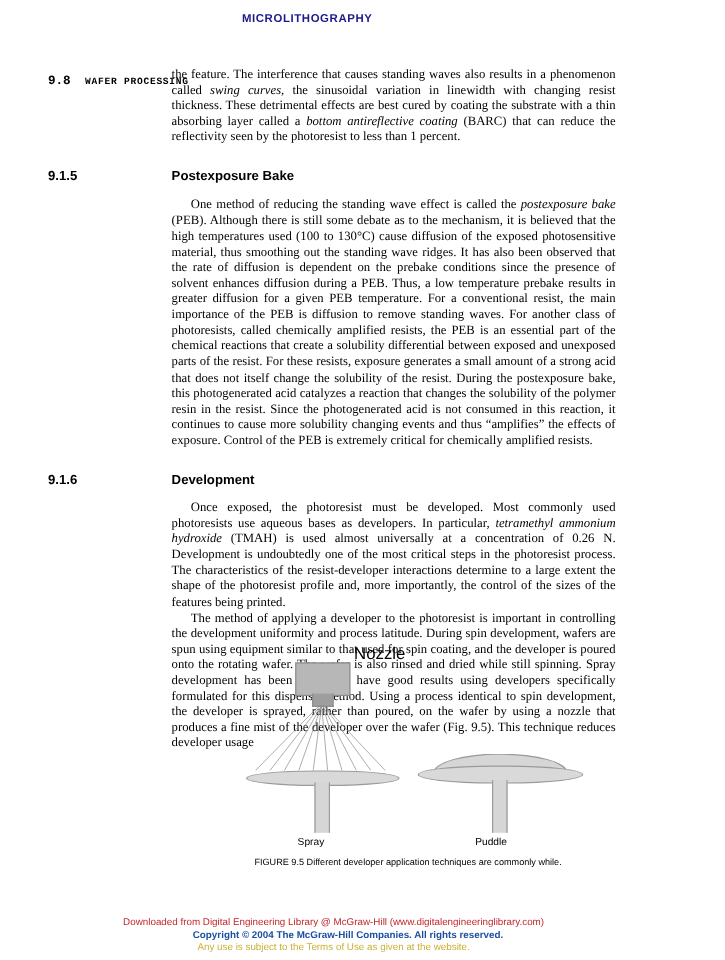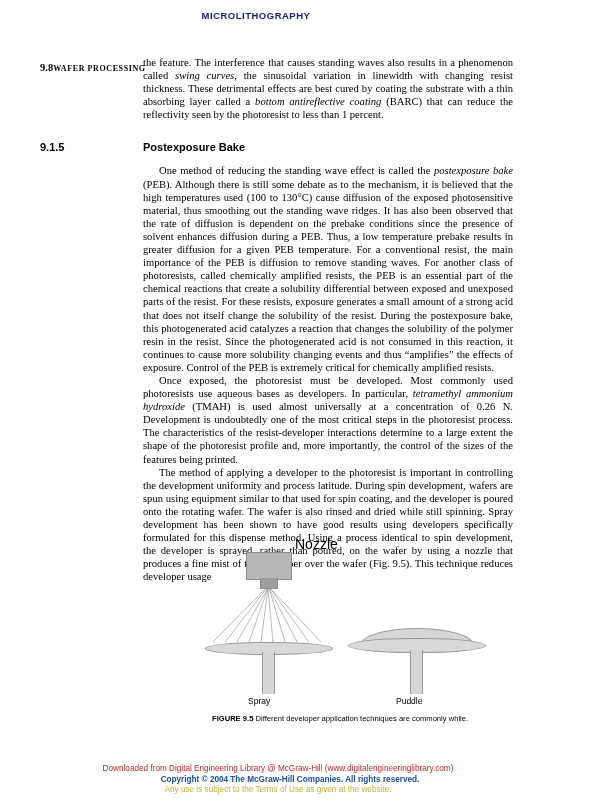--- a/index.html
+++ b/index.html
@@ -30,25 +30,25 @@
     font-weight: bold;
     font-size: 9.5px;
     letter-spacing: 0.5px;
     color: #1a1a8c;
   }
   .folio-row {
     position: absolute;
     top: 36px;
     left: 40px;
     width: 520px;
-    font-family: Liberation Serif, serif;
+    font-family: Liberation Mono, monospace;
     font-weight: bold;
     display: flex;
     align-items: baseline;
-    gap: 0;
+    gap: 12px;
     text-align: center;
   }
   .folio-num {
     font-size: 10.5px;
   }
   .folio-title {
     font-size: 8px;
     letter-spacing: 0.6px;
     margin-top: 28px;
   }
@@ -185,21 +185,21 @@
   .fig-caption {
     position: absolute;
     left: 212px;
     top: 714px;
     width: 258px;
     font-family: "Liberation Sans", sans-serif;
     font-size: 7.6px;
     line-height: 10px;
     text-align: justify;
   }
-  .fig-caption b { font-weight: bold; }
+  .fig-caption b { font-weight: normal; }
   .footer {
     position: absolute;
     left: 0;
     top: 764px;
     width: 556px;
     text-align: center;
     font-family: "Liberation Sans", sans-serif;
     font-size: 8.2px;
     line-height: 10.6px;
   }
@@ -223,20 +223,24 @@
 
     <p class="para noindent"><span>the feature. The interference that causes standing waves also results in a phenomenon called </span><em>swing curves,</em><span> the sinusoidal variation in linewidth with changing resist thickness. These detrimental effects are best cured by coating the substrate with a thin absorbing layer called a </span><em>bottom antireflective coating</em><span> (BARC) that can reduce the reflectivity seen by the photoresist to less than 1 percent.</span></p>
 
     <div class="sec-head">
       <span class="num">9.1.5</span>
       <span>Postexposure Bake</span>
     </div>
 
     <p class="para"><span>One method of reducing the standing wave effect is called the </span><em>postexposure bake</em><span> (PEB). Although there is still some debate as to the mechanism, it is believed that the high temperatures used (100 to 130°C) cause diffusion of the exposed photosensitive material, thus smoothing out the standing wave ridges. It has also been observed that the rate of diffusion is dependent on the prebake conditions since the presence of solvent enhances diffusion during a PEB. Thus, a low temperature prebake results in greater diffusion for a given PEB temperature. For a conventional resist, the main importance of the PEB is diffusion to remove standing waves. For another class of photoresists, called chemically amplified resists, the PEB is an essential part of the chemical reactions that create a solubility differential between exposed and unexposed parts of the resist. For these resists, exposure generates a small amount of a strong acid that does not itself change the solubility of the resist. During the postexposure bake, this photogenerated acid catalyzes a reaction that changes the solubility of the polymer resin in the resist. Since the photogenerated acid is not consumed in this reaction, it continues to cause more solubility changing events and thus “amplifies” the effects of exposure. Control of the PEB is extremely critical for chemically amplified resists.</span></p>
 
+    <div class="sec-head">
+      <span class="num">9.1.6</span>
+      <span>Development</span>
+    </div>
 
     <p class="para"><span>Once exposed, the photoresist must be developed. Most commonly used photoresists use aqueous bases as developers. In particular, </span><em>tetramethyl ammonium hydroxide</em><span> (TMAH) is used almost universally at a concentration of 0.26 N. Development is undoubtedly one of the most critical steps in the photoresist process. The characteristics of the resist-developer interactions determine to a large extent the shape of the photoresist profile and, more importantly, the control of the sizes of the features being printed.</span></p>
 
     <p class="para"><span>The method of applying a developer to the photoresist is important in controlling the development uniformity and process latitude. During spin development, wafers are spun using equipment similar to that used for spin coating, and the developer is poured onto the rotating wafer. The wafer is also rinsed and dried while still spinning. Spray development has been shown to have good results using developers specifically formulated for this dispense method. Using a process identical to spin development, the developer is sprayed, rather than poured, on the wafer by using a nozzle that produces a fine mist of the developer over the wafer (Fig. 9.5). This technique reduces developer usage</span></p>
 
   </div>
 
   <div class="fig-area">
 
     <div class="nozzle-label">Nozzle</div>

